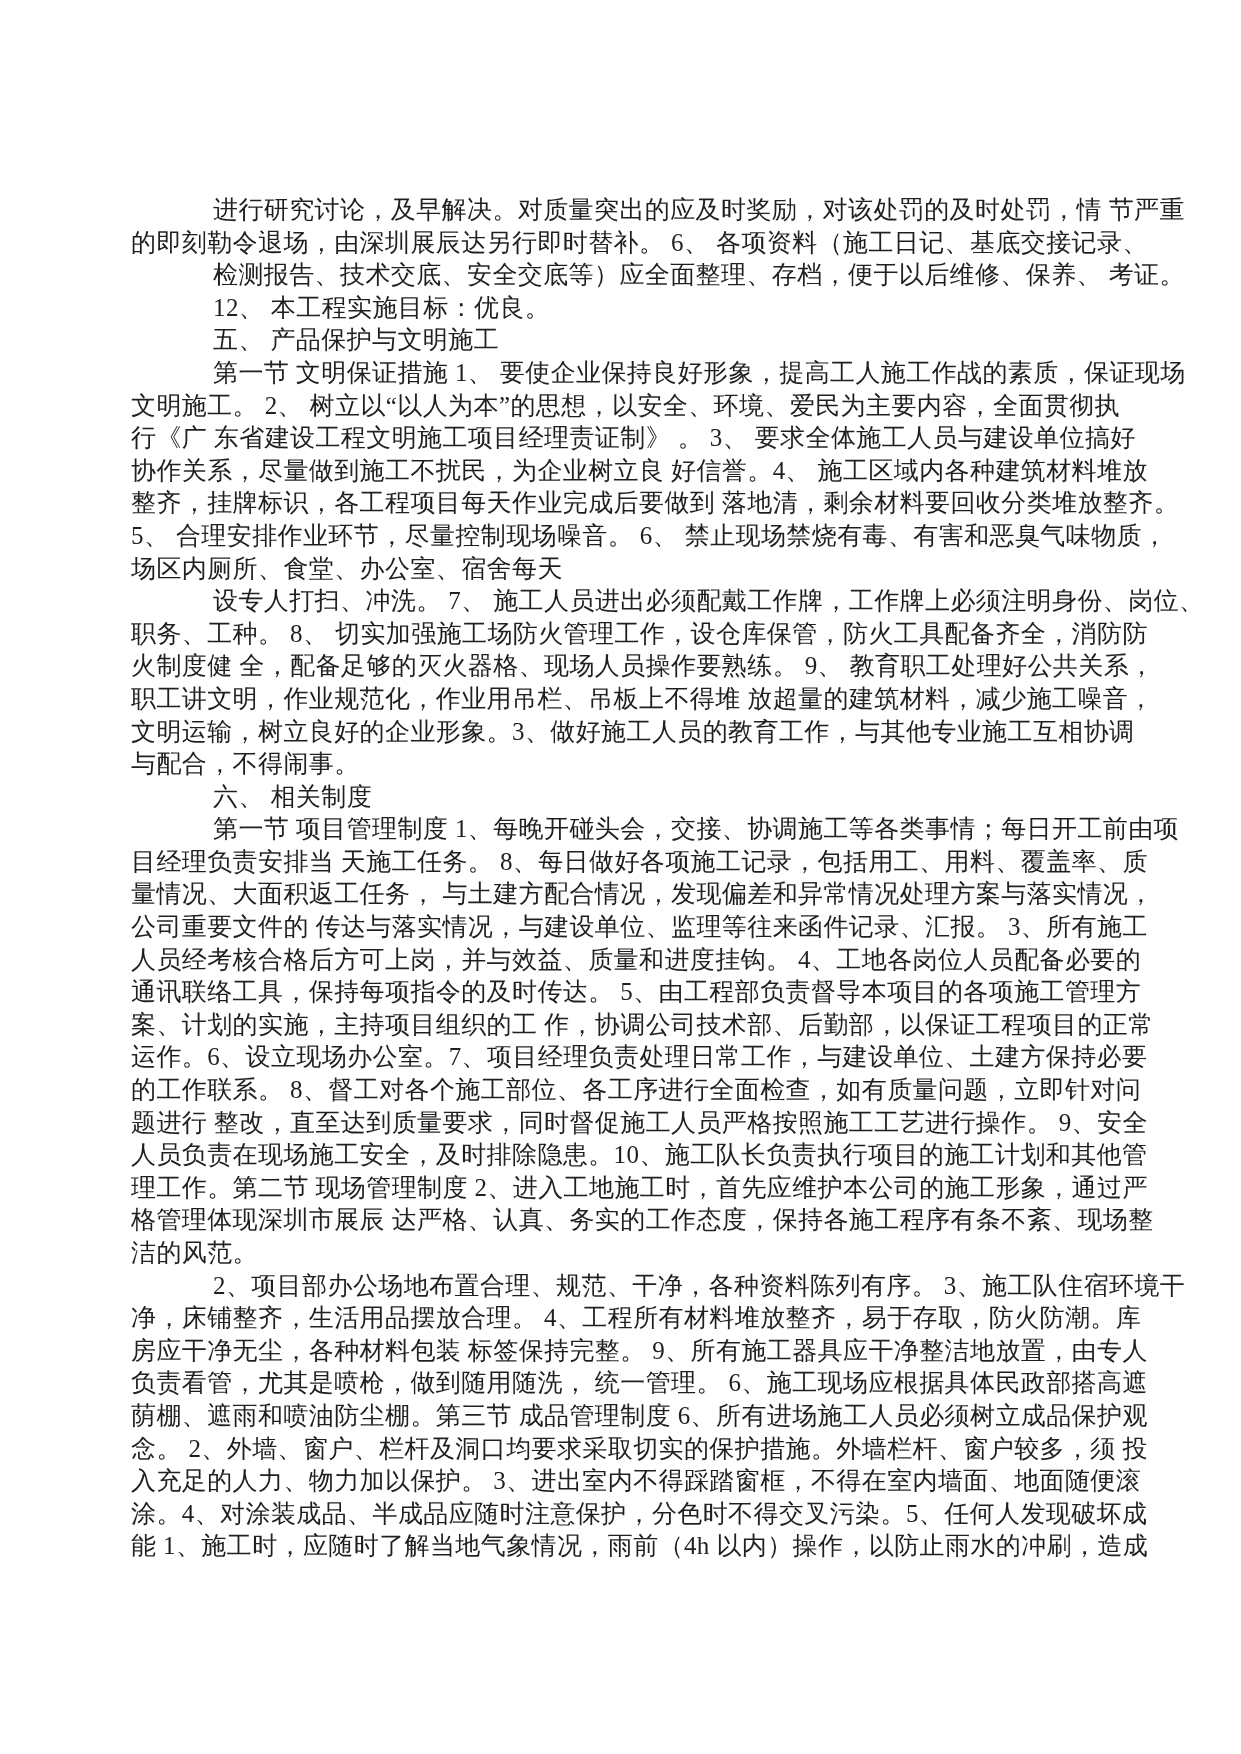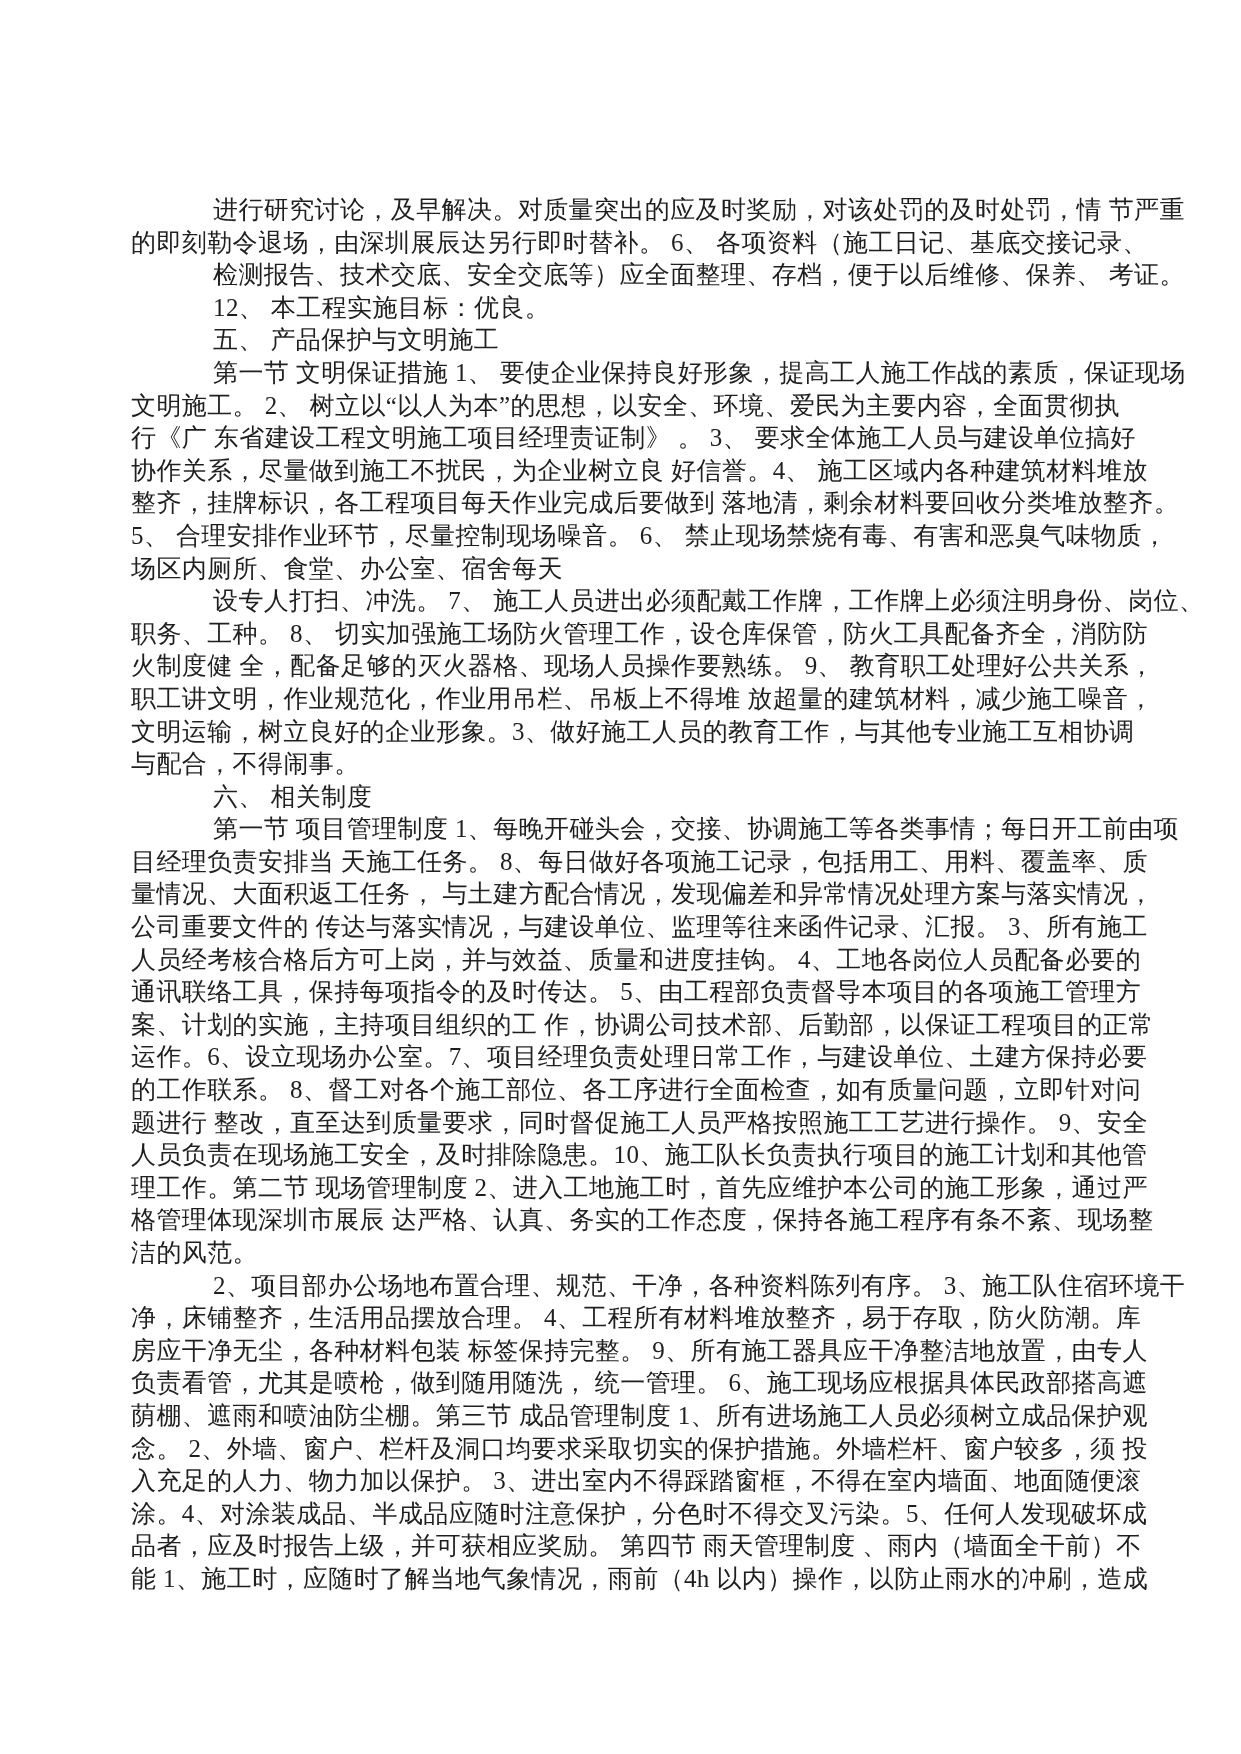--- a/index.html
+++ b/index.html
@@ -77,20 +77,19 @@
       <div class="line">的工作联系。 8、督工对各个施工部位、各工序进行全面检查，如有质量问题，立即针对问</div>
       <div class="line">题进行 整改，直至达到质量要求，同时督促施工人员严格按照施工工艺进行操作。 9、安全</div>
       <div class="line">人员负责在现场施工安全，及时排除隐患。10、施工队长负责执行项目的施工计划和其他管</div>
       <div class="line">理工作。第二节 现场管理制度 2、进入工地施工时，首先应维护本公司的施工形象，通过严</div>
       <div class="line">格管理体现深圳市展辰 达严格、认真、务实的工作态度，保持各施工程序有条不紊、现场整</div>
       <div class="line">洁的风范。</div>
       <div class="line indent">2、项目部办公场地布置合理、规范、干净，各种资料陈列有序。 3、施工队住宿环境干</div>
       <div class="line">净，床铺整齐，生活用品摆放合理。 4、工程所有材料堆放整齐，易于存取，防火防潮。库</div>
       <div class="line">房应干净无尘，各种材料包装 标签保持完整。 9、所有施工器具应干净整洁地放置，由专人</div>
       <div class="line">负责看管，尤其是喷枪，做到随用随洗， 统一管理。 6、施工现场应根据具体民政部搭高遮</div>
-      <div class="line">荫棚、遮雨和喷油防尘棚。第三节 成品管理制度 1、所有进场施工人员必须树立成品保护观</div>
+      <div class="line">荫棚、遮雨和喷油防尘棚。第三节 成品管理制度 6、所有进场施工人员必须树立成品保护观</div>
       <div class="line">念。 2、外墙、窗户、栏杆及洞口均要求采取切实的保护措施。外墙栏杆、窗户较多，须 投</div>
       <div class="line">入充足的人力、物力加以保护。 3、进出室内不得踩踏窗框，不得在室内墙面、地面随便滚</div>
       <div class="line">涂。4、对涂装成品、半成品应随时注意保护，分色时不得交叉污染。5、任何人发现破坏成</div>
-      <div class="line">品者，应及时报告上级，并可获相应奖励。 第四节 雨天管理制度 、雨内（墙面全干前）不</div>
       <div class="line">能 1、施工时，应随时了解当地气象情况，雨前（4h 以内）操作，以防止雨水的冲刷，造成</div>
     </div>
 </div>
 
 </body></html>

